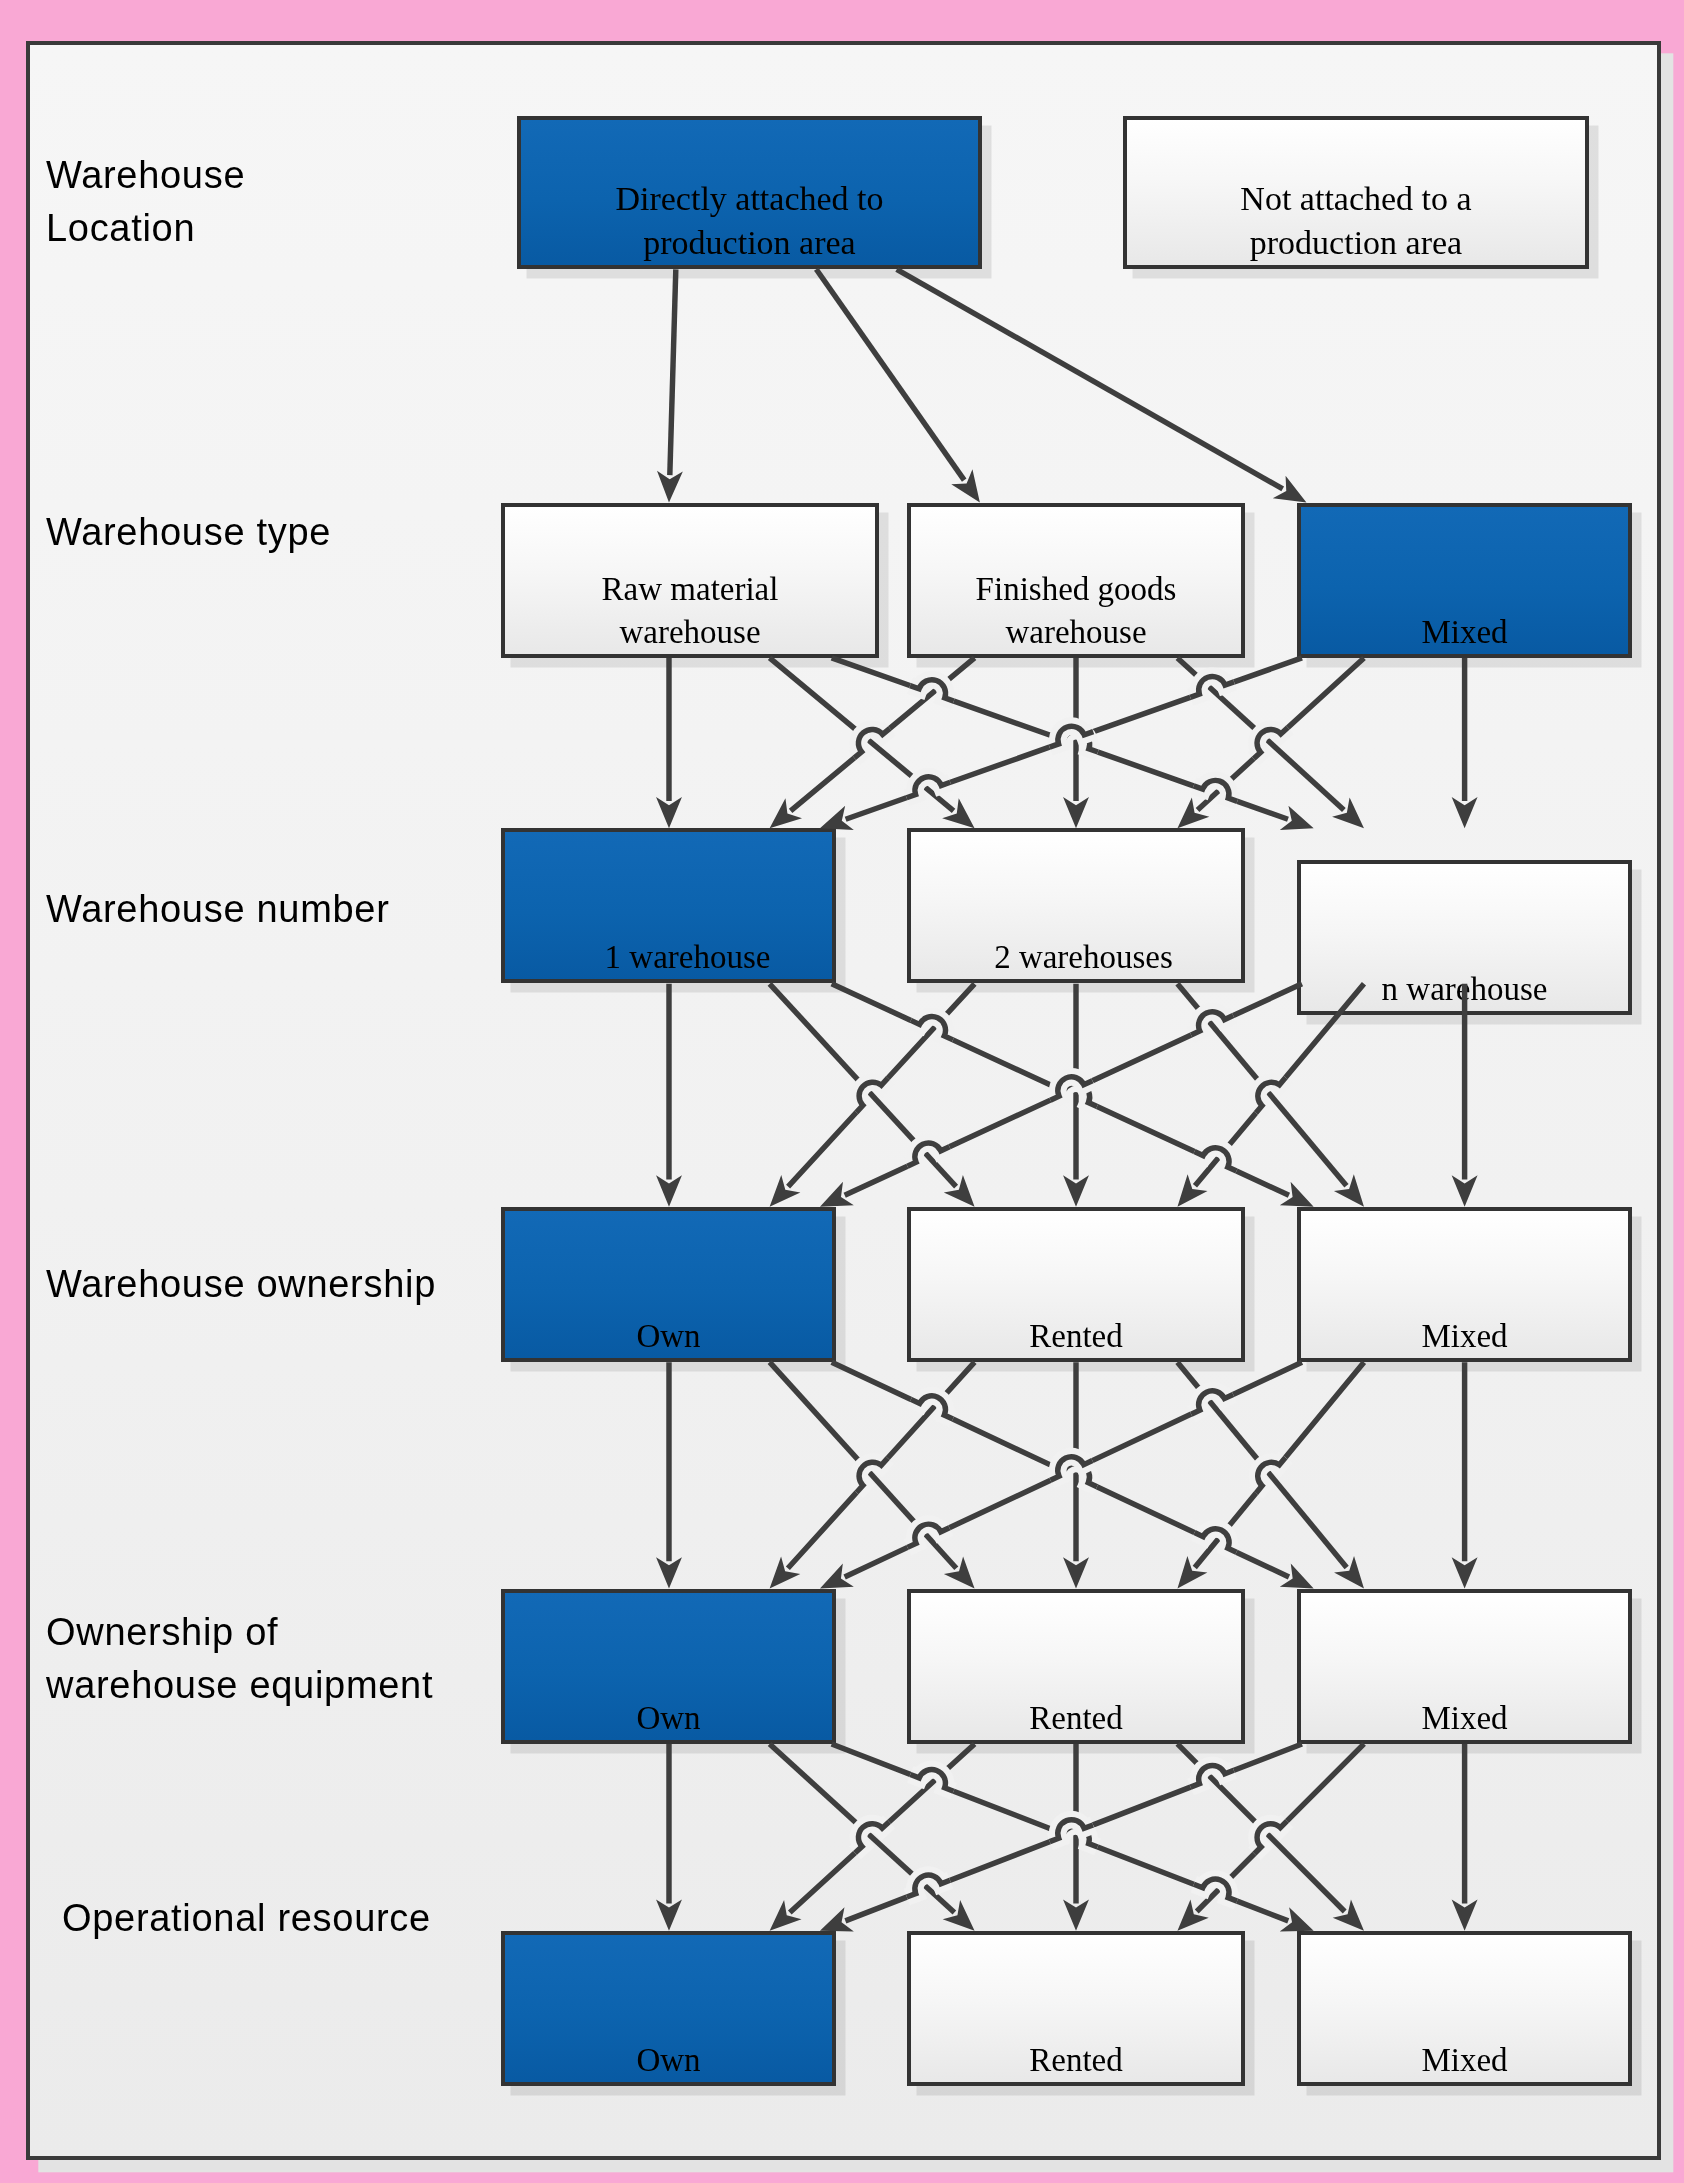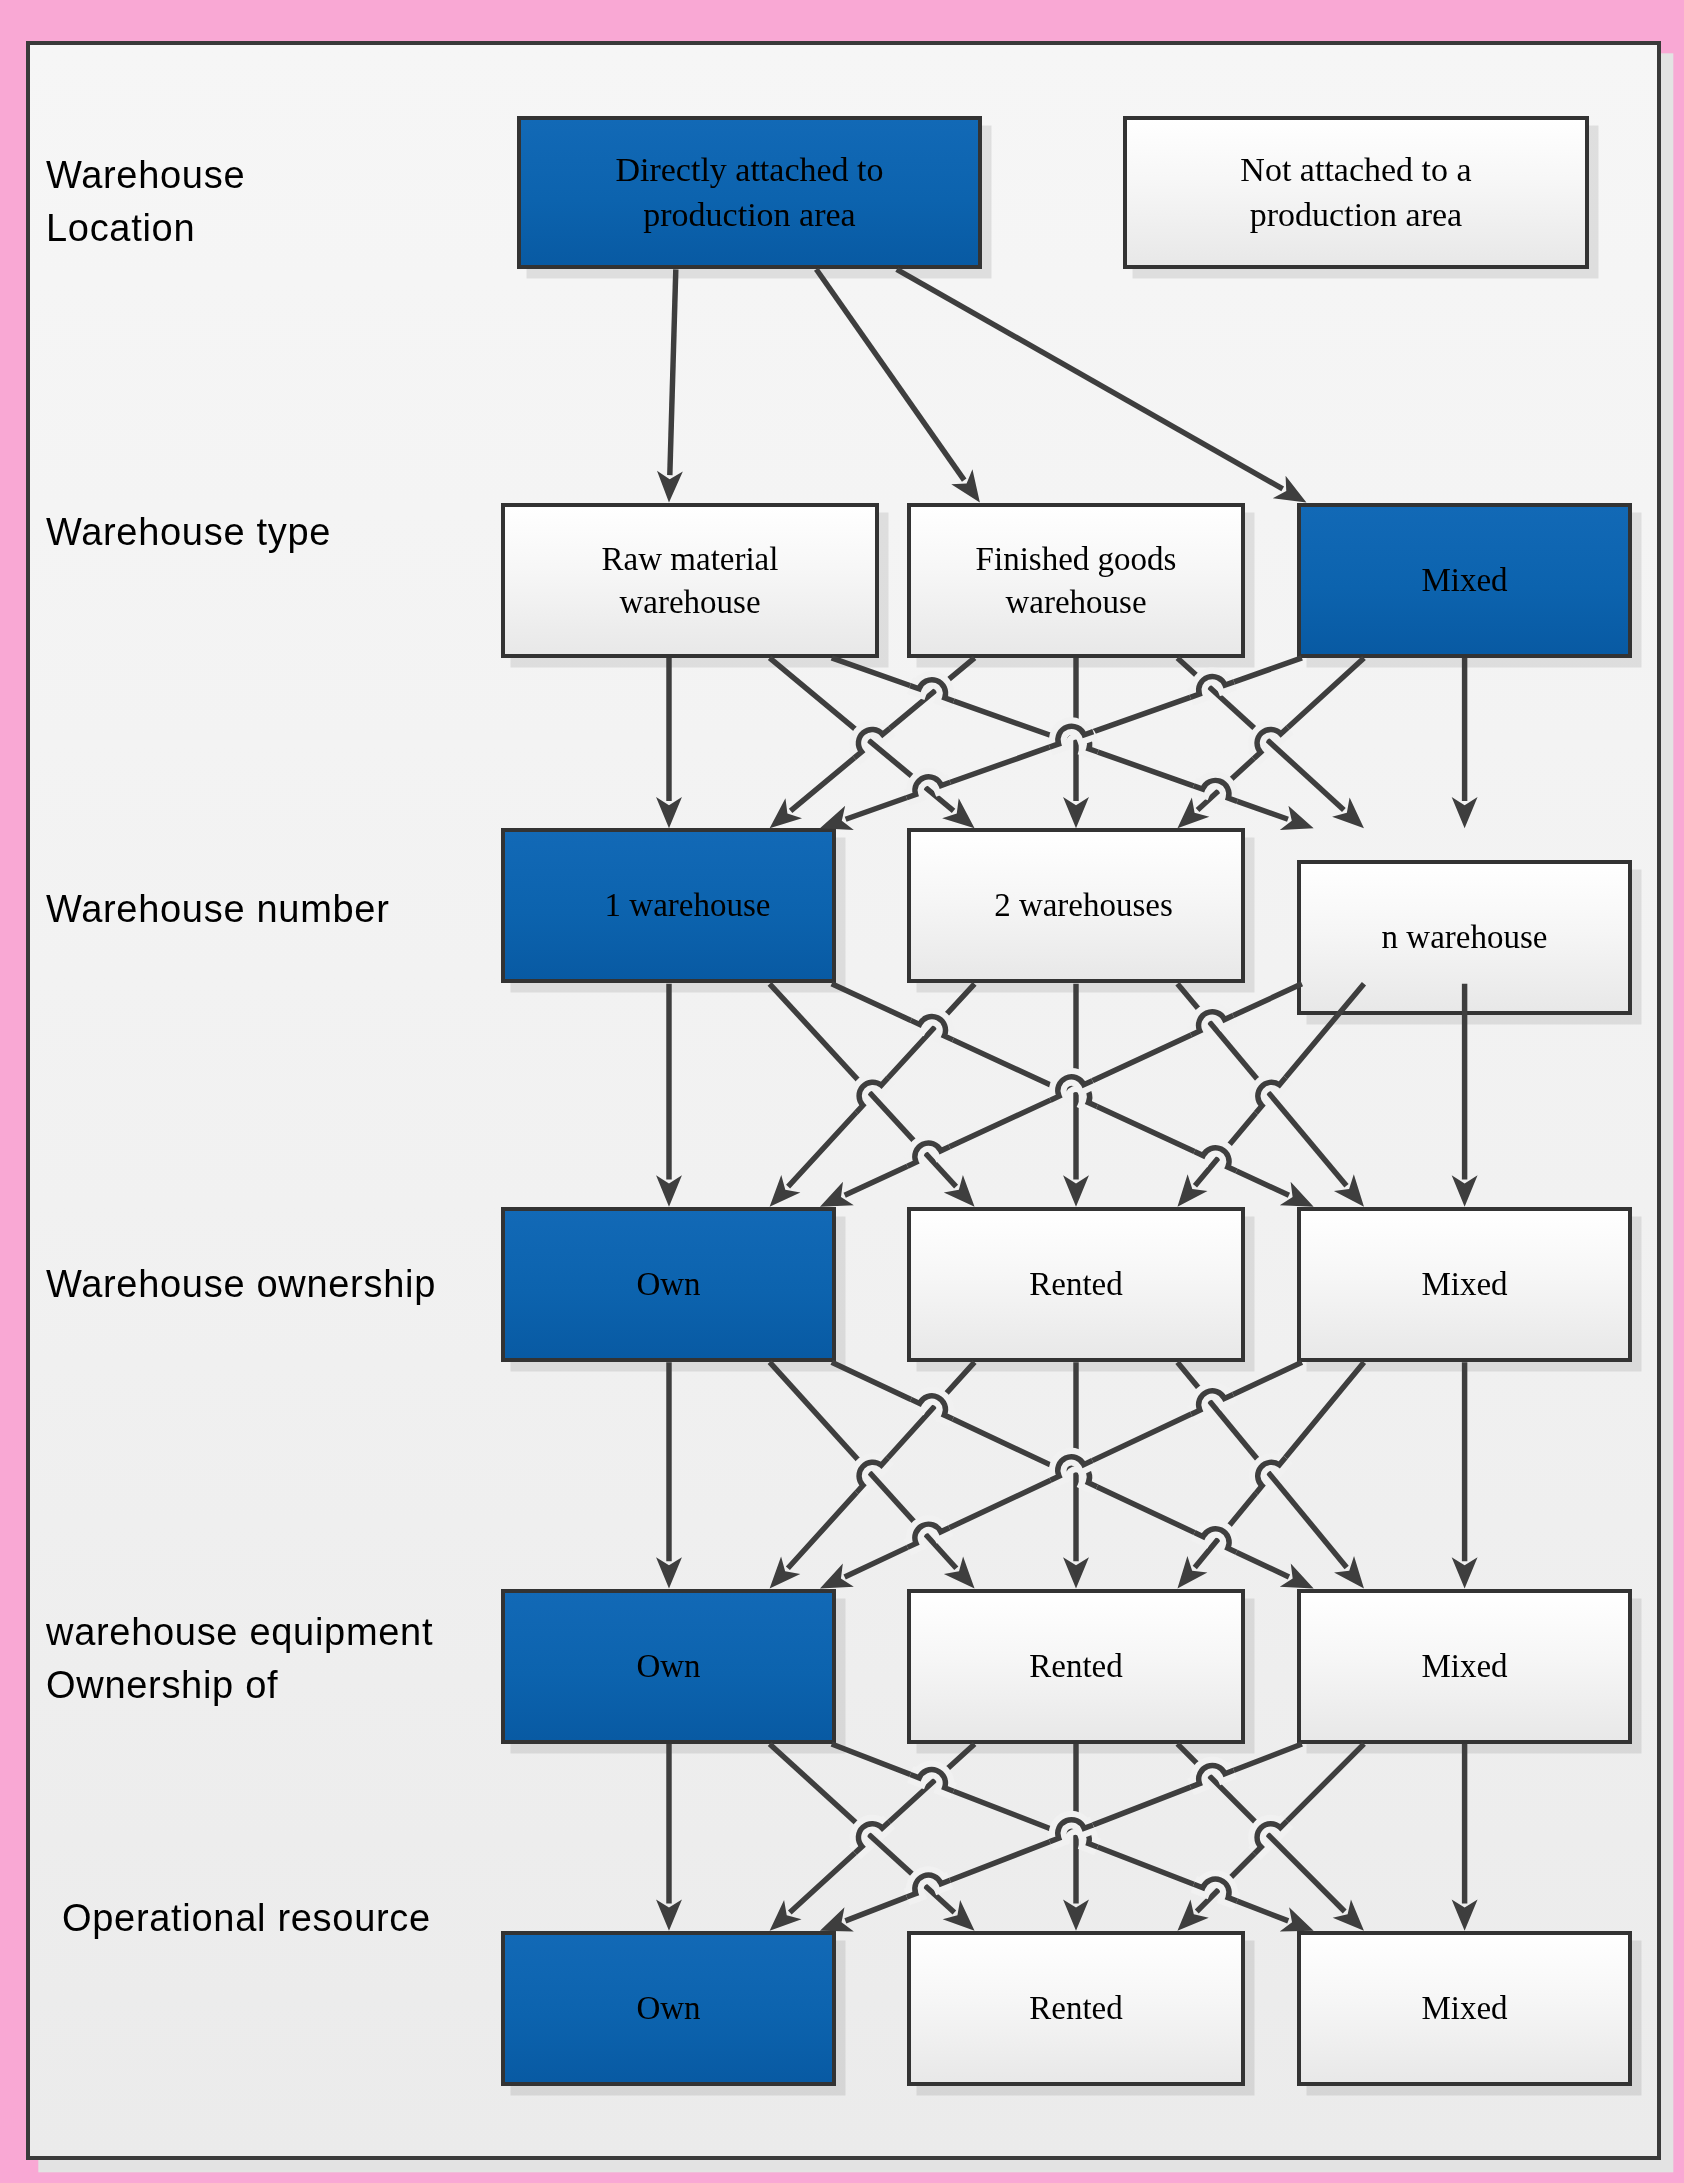--- a/index.html
+++ b/index.html
@@ -2,21 +2,21 @@
 <html style="font-size:11px"><head>
 <meta charset="utf-8">
 <style>
   html,body{margin:0;padding:0;background:#ffffff;}
   .stage{position:relative;width:1685px;height:2183px;background:#f9a8d4;overflow:hidden;
          font-family:"Liberation Sans",sans-serif;}
   .frame{position:absolute;left:26px;top:41px;width:1635px;height:2119px;box-sizing:border-box;
          border:4.8px solid #3a3a3a;background:linear-gradient(180deg,#f6f6f6 0%,#f1f1f1 55%,#ebebeb 100%);
          box-shadow:12.3px 12.3px 0 #e3e3e3;}
   .row-label{position:absolute;color:#000;font-size:38px;line-height:53px;letter-spacing:0.7px;white-space:nowrap;}
-  .box{position:absolute;display:flex;align-items:center;justify-content:center;text-align:center;
+  .box{position:absolute;display:flex;align-items:flex-end;justify-content:center;text-align:center;
        box-sizing:border-box;border:4.1px solid #333333;color:#000;
        font-family:"Liberation Serif",serif;font-size:33px;line-height:1.3;
        background:linear-gradient(180deg,#ffffff 0%,#f6f6f6 45%,#e8e8e8 100%);
        box-shadow:9.5px 9.5px 0 rgba(0,0,0,0.09);}
   .box.sel{background:linear-gradient(180deg,#1269b6 0%,#0c63ae 55%,#085aa3 100%);}
   .box .txt{display:inline-block;}
   .box.w1{font-size:34px;}
   .box.w1 .txt{max-width:368px;}
   .box.w2 .txt{max-width:307px;}
   #wires{position:absolute;left:0;top:0;pointer-events:none;}
@@ -34,22 +34,22 @@
       <div class="row-label" style="left: 46px; top: 506px;">
         <div>Warehouse type</div>
       </div>
       <div class="row-label" style="left: 46px; top: 883px;">
         <div>Warehouse number</div>
       </div>
       <div class="row-label" style="left: 46px; top: 1258px;">
         <div>Warehouse ownership</div>
       </div>
       <div class="row-label" style="left: 46px; top: 1606px;">
+        <div>Ownership of</div>
         <div>warehouse equipment</div>
-        <div>Ownership of</div>
       </div>
       <div class="row-label" style="left: 46px; top: 1892px; margin-left: 16px;">
         <div>Operational resource</div>
       </div>
     </div>
   <div id="boxes">
       <div class="box sel w1" style="left: 517px; top: 116px; width: 465px; height: 153px;">
         <span class="txt">Directly attached to production area</span>
       </div>
       <div class="box w1" style="left: 1123px; top: 116px; width: 466px; height: 153px;">

